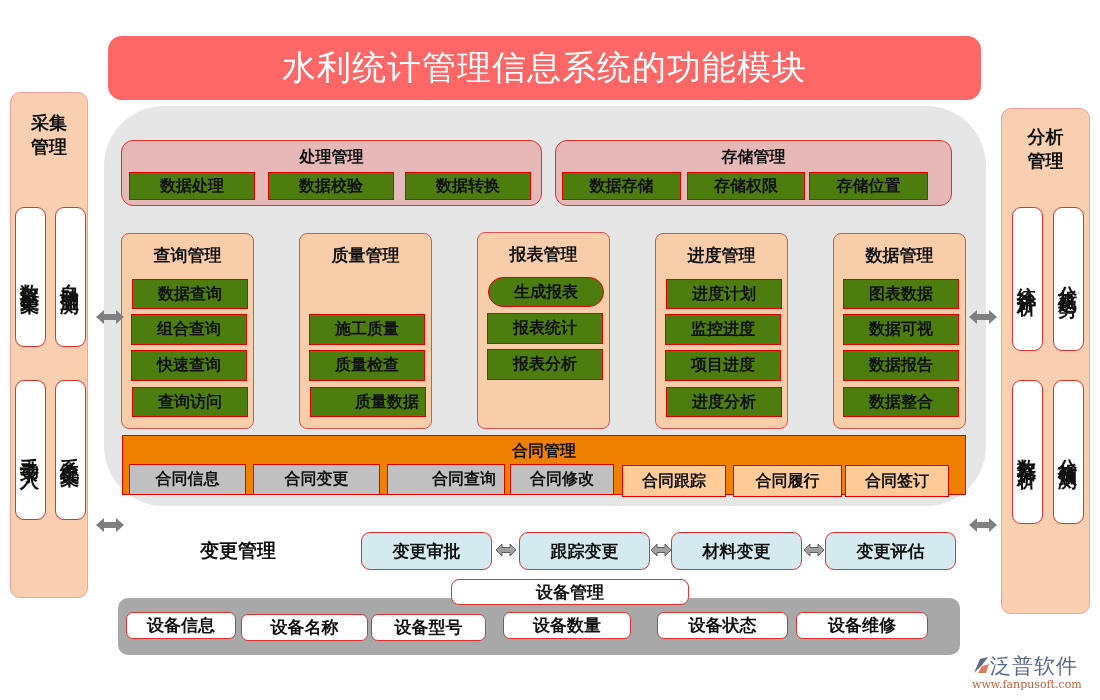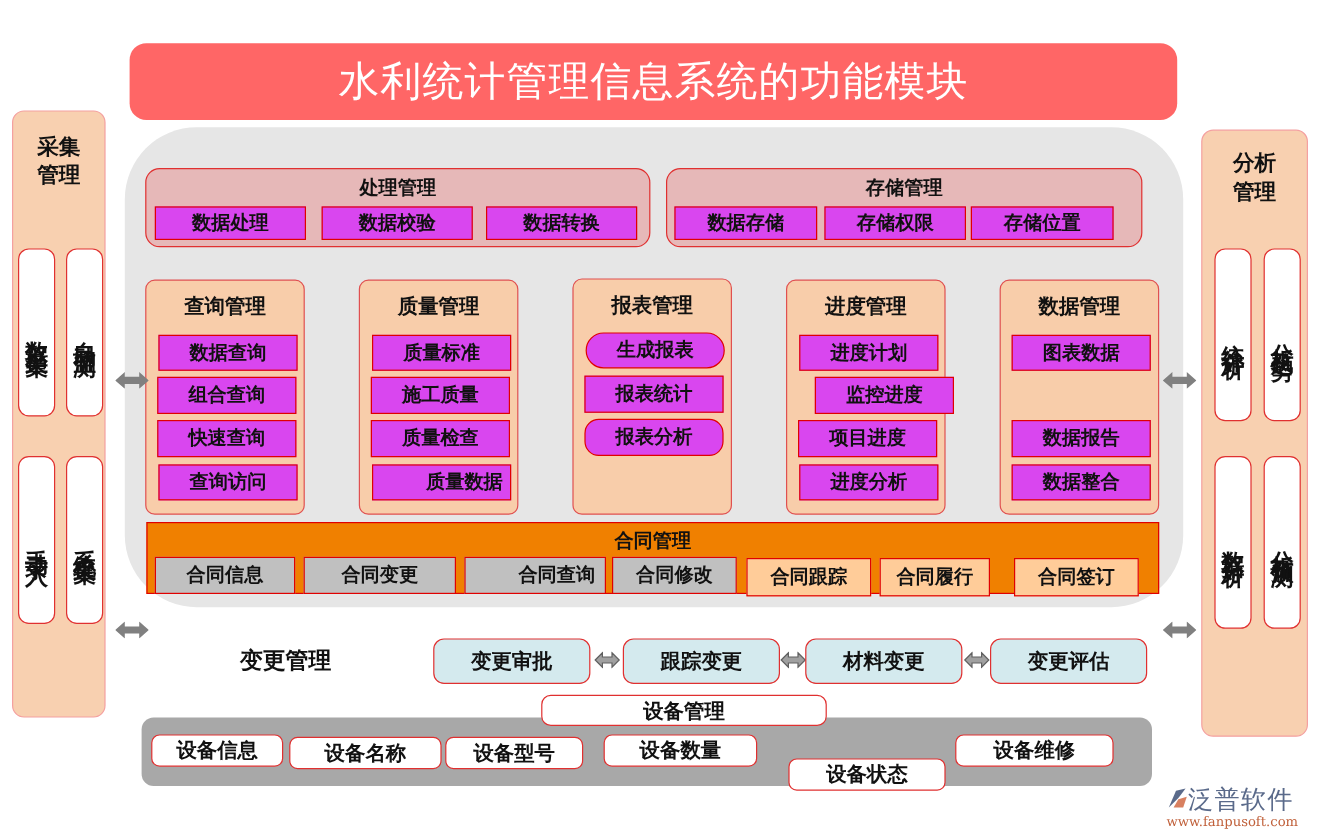--- a/index.html
+++ b/index.html
@@ -18,21 +18,21 @@
   .vbox { position: absolute; width: 31px; background: #fff; border: 1.5px solid #e03030; border-radius: 9px;
     display: flex; align-items: center; justify-content: center; }
   .vbox span { writing-mode: vertical-rl; text-orientation: upright; font-size: 19px; font-weight: bold; letter-spacing: 4px; }
 
   
   .main-area { left: 104px; top: 106px; width: 882px; height: 400px; background: #e6e6e6; border-radius: 60px 60px 60px 60px; }
 
   
   .group-top { background: #e6b8b8; border: 1.5px solid #e03030; border-radius: 12px; }
   .group-title { position: absolute; left: 0; right: 0; text-align: center; font-size: 16px; font-weight: bold; }
-  .item { position: absolute; background: #d946ef; border: 1.5px solid #e00000; display: flex; align-items: center; justify-content: center;
+  .item { position: absolute; background: #4d7c0f; border: 1.5px solid #e00000; display: flex; align-items: center; justify-content: center;
     font-size: 16px; font-weight: bold; }
 
   .group-col { background: #f8cdaa; border: 1.5px solid #e05050; border-radius: 8px; }
   .col-title { position: absolute; left: 0; right: 0; top: 10px; text-align: center; font-size: 17px; font-weight: bold; }
 
   
   .contract { left: 122px; top: 435px; width: 844px; height: 60px; background: #f08000; border: 1.5px solid #e00000; }
   .contract-title { position: absolute; left: 0; right: 0; top: 5px; text-align: center; font-size: 16px; font-weight: bold; }
   .c-item { position: absolute; top: 28px; height: 31px; border: 1.5px solid #e00000; display: flex; align-items: center; justify-content: center;
     font-size: 16px; font-weight: bold; }
@@ -125,56 +125,56 @@
 <div class="abs group-col" style="left:121px; top:233px; width:133px; height:196px;">
   <div class="col-title">查询管理</div>
   <div class="item" style="left:10px; top:45px; width:116px; height:30px;">数据查询</div>
   <div class="item" style="left:9px; top:80px; width:116px; height:31px;">组合查询</div>
   <div class="item" style="left:9px; top:116px; width:116px; height:31px;">快速查询</div>
   <div class="item" style="left:10px; top:153px; width:116px; height:30px;">查询访问</div>
 </div>
 
 <div class="abs group-col" style="left:299px; top:233px; width:133px; height:196px;">
   <div class="col-title">质量管理</div>
-  <div class="item" style="left:10px; top:45px; width:116px; height:30px;">质量标准</div>
   <div class="item" style="left:9px; top:80px; width:116px; height:31px;">施工质量</div>
   <div class="item" style="left:9px; top:116px; width:116px; height:31px;">质量检查</div>
   <div class="item" style="left:10px; top:153px; width:116px; height:30px;padding-left:38px;">质量数据</div>
 </div>
 
 <div class="abs group-col" style="left:477px; top:232px; width:133px; height:197px;">
   <div class="col-title">报表管理</div>
   <div class="item" style="left:10px; top:44px; width:116px; height:30px;border-radius:15px;">生成报表</div>
   <div class="item" style="left:9px; top:80px; width:116px; height:31px;">报表统计</div>
-  <div class="item" style="left:9px; top:116px; width:116px; height:31px;border-radius:12px;">报表分析</div>
+  <div class="item" style="left:9px; top:116px; width:116px; height:31px;">报表分析</div>
 </div>
 
 <div class="abs group-col" style="left:655px; top:233px; width:133px; height:196px;">
   <div class="col-title">进度管理</div>
   <div class="item" style="left:10px; top:45px; width:116px; height:30px;">进度计划</div>
-  <div class="item" style="left:23px; top:80px; width:116px; height:31px;">监控进度</div>
+  <div class="item" style="left:9px; top:80px; width:116px; height:31px;text-decoration:underline;">监控进度</div>
   <div class="item" style="left:9px; top:116px; width:116px; height:31px;">项目进度</div>
   <div class="item" style="left:10px; top:153px; width:116px; height:30px;">进度分析</div>
 </div>
 
 <div class="abs group-col" style="left:833px; top:233px; width:133px; height:196px;">
   <div class="col-title">数据管理</div>
   <div class="item" style="left:9px; top:45px; width:116px; height:30px;">图表数据</div>
+  <div class="item" style="left:9px; top:80px; width:116px; height:31px;">数据可视</div>
   <div class="item" style="left:9px; top:116px; width:116px; height:31px;">数据报告</div>
   <div class="item" style="left:9px; top:153px; width:116px; height:30px;">数据整合</div>
 </div>
 
 <div class="abs contract">
   <div class="contract-title">合同管理</div>
   <div class="c-item c-grey" style="left:6px; width:117px;">合同信息</div>
   <div class="c-item c-grey" style="left:130px; width:127px;">合同变更</div>
   <div class="c-item c-grey" style="left:264px; width:118px;padding-left:36px;">合同查询</div>
   <div class="c-item c-grey" style="left:387px; width:104px;">合同修改</div>
   <div class="c-item c-peach" style="left:499px; width:104px;">合同跟踪</div>
-  <div class="c-item c-peach" style="left:610px; width:92px;">合同履行</div>
+  <div class="c-item c-peach" style="left:610px; width:109px;">合同履行</div>
   <div class="c-item c-peach" style="left:722px; width:104px;">合同签订</div>
 </div>
 
 <svg class="abs dbl-arrow" style="left:96px; top:310px;" viewBox="0 0 28 14">
   <polygon points="0,7 8,0 8,4 20,4 20,0 28,7 20,14 20,10 8,10 8,14" fill="#808080"></polygon>
 </svg>
 <svg class="abs dbl-arrow" style="left:96px; top:518px;" viewBox="0 0 28 14">
   <polygon points="0,7 8,0 8,4 20,4 20,0 28,7 20,14 20,10 8,10 8,14" fill="#808080"></polygon>
 </svg>
 <svg class="abs dbl-arrow" style="left:969px; top:310px;" viewBox="0 0 28 14">
@@ -198,21 +198,21 @@
   <polygon points="1,7 7,1 7,4.5 15,4.5 15,1 21,7 15,13 15,9.5 7,9.5 7,13" fill="#a0a0a0" stroke="#606060" stroke-width="1"></polygon>
 </svg>
 <div class="change-box" style="left:825px; width:131px;">变更评估</div>
 
 <div class="abs equip-title">设备管理</div>
 <div class="abs equip-area">
   <div class="e-item" style="left:8px; top:14px; width:110px;">设备信息</div>
   <div class="e-item" style="left:123px; top:16px; width:127px;">设备名称</div>
   <div class="e-item" style="left:253px; top:16px; width:115px;">设备型号</div>
   <div class="e-item" style="left:385px; top:14px; width:128px;">设备数量</div>
-  <div class="e-item" style="left:539px; top:14px; width:131px;margin-top:20px;">设备状态</div>
+  <div class="e-item" style="left:539px; top:14px; width:131px;">设备状态</div>
   <div class="e-item" style="left:678px; top:14px; width:132px;">设备维修</div>
 </div>
 
 <div class="abs logo">
   <svg class="logo-icon" viewBox="0 0 18 20">
     <polygon points="2,18 8,4 16,2 10,10" fill="#5a6a8a"></polygon>
     <polygon points="6,18 10,11 17,9 14,18" fill="#d88060"></polygon>
   </svg>
   <span class="logo-main">泛普软件</span>
   <span class="logo-url">www.fanpusoft.com</span>

